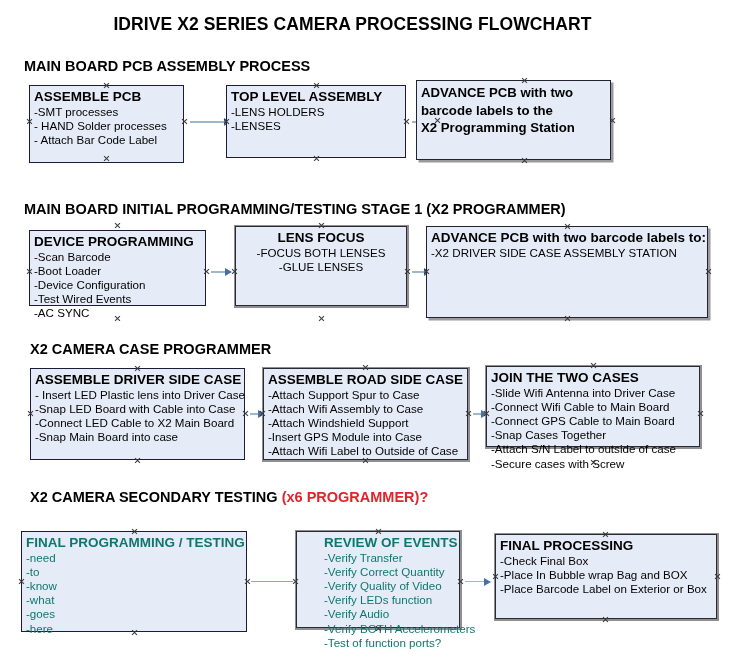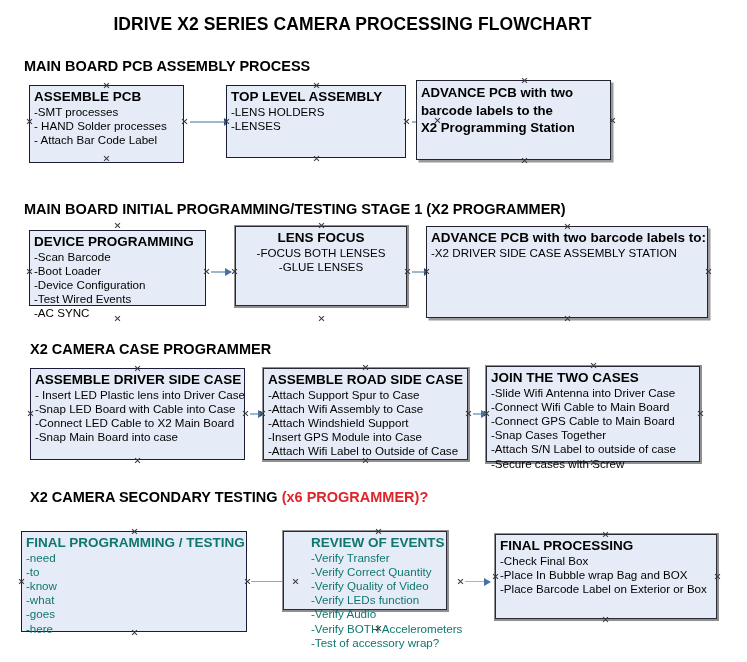--- a/index.html
+++ b/index.html
@@ -244,21 +244,21 @@
     <div class="box-line">-Insert GPS Module into Case</div>
     <div class="box-line">-Attach Wifi Label to Outside of Case</div>
   </div>
   <div class="handle" style="left:362px; top:364px;"></div>
   <div class="handle" style="left:259px; top:410px;"></div>
   <div class="handle" style="left:362px; top:457px;"></div>
   <div class="handle" style="left:465px; top:410px;"></div>
 
   <div class="arrow" style="left:473px; top:413px; width:14px;"></div>
 
-  <div class="box thickgray" style="left:486px; top:366px; width:214px; height:96px;">
+  <div class="box thickgray" style="left:486px; top:366px; width:214px; height:81px;">
     <div class="box-title">JOIN THE TWO CASES</div>
     <div class="box-line">-Slide Wifi Antenna into Driver Case</div>
     <div class="box-line">-Connect Wifi Cable to Main Board</div>
     <div class="box-line">-Connect GPS Cable to Main Board</div>
     <div class="box-line">-Snap Cases Together</div>
     <div class="box-line">-Attach S/N Label to outside of case</div>
     <div class="box-line">-Secure cases with Screw</div>
   </div>
   <div class="handle" style="left:590px; top:362px;"></div>
   <div class="handle" style="left:483px; top:410px;"></div>
@@ -278,29 +278,29 @@
     <div class="box-line">-goes</div>
     <div class="box-line">-here</div>
   </div>
   <div class="handle" style="left:131px; top:528px;"></div>
   <div class="handle" style="left:18px; top:578px;"></div>
   <div class="handle" style="left:131px; top:629px;"></div>
   <div class="handle" style="left:244px; top:578px;"></div>
 
   <div class="arrow plain" style="left:251px; top:581px; width:42px; height:1px;"></div>
 
-  <div class="box red thickgray" style="left:283px; top:531px; width:164px; height:79px;padding-left:27px;">
+  <div class="box red thickgray" style="left:296px; top:531px; width:164px; height:97px;padding-left:27px;">
     <div class="box-title">REVIEW OF EVENTS</div>
     <div class="box-line">-Verify Transfer</div>
     <div class="box-line">-Verify Correct Quantity</div>
     <div class="box-line">-Verify Quality of Video</div>
     <div class="box-line">-Verify LEDs function</div>
     <div class="box-line">-Verify Audio</div>
     <div class="box-line">-Verify BOTH Accelerometers</div>
-    <div class="box-line overflow">-Test of accessory wrap?</div>
+    <div class="box-line overflow">-Test of function ports?</div>
   </div>
   <div class="handle" style="left:375px; top:528px;"></div>
   <div class="handle" style="left:292px; top:578px;"></div>
   <div class="handle" style="left:375px; top:625px;"></div>
   <div class="handle" style="left:457px; top:578px;"></div>
 
   <div class="arrow" style="left:465px; top:581px; width:25px; height:1px;"></div>
 
   <div class="box thickgray" style="left:495px; top:534px; width:222px; height:85px;">
     <div class="box-title">FINAL PROCESSING</div>

